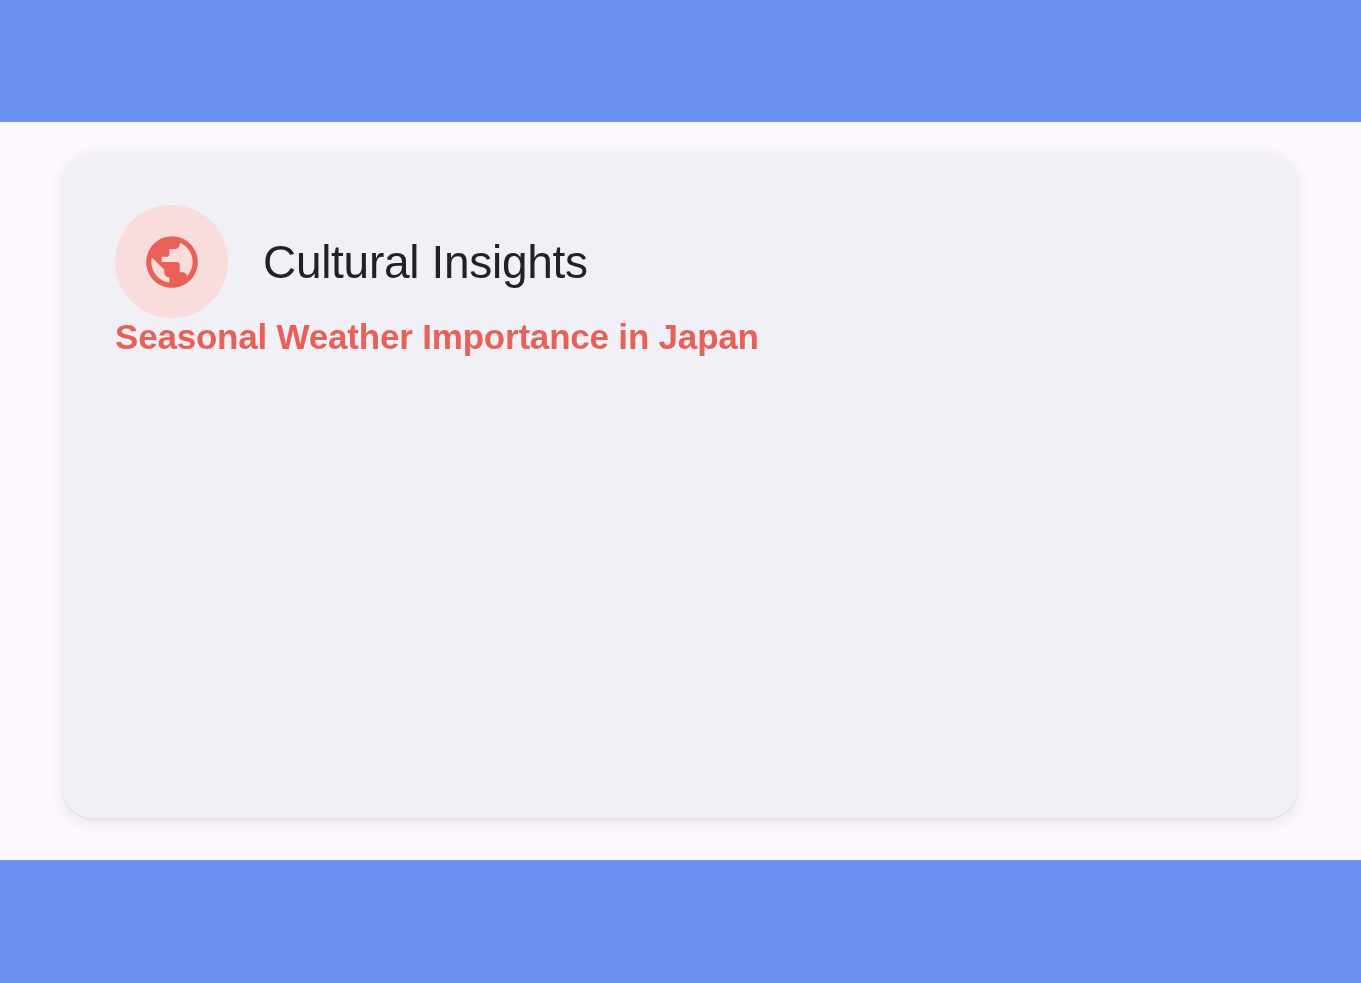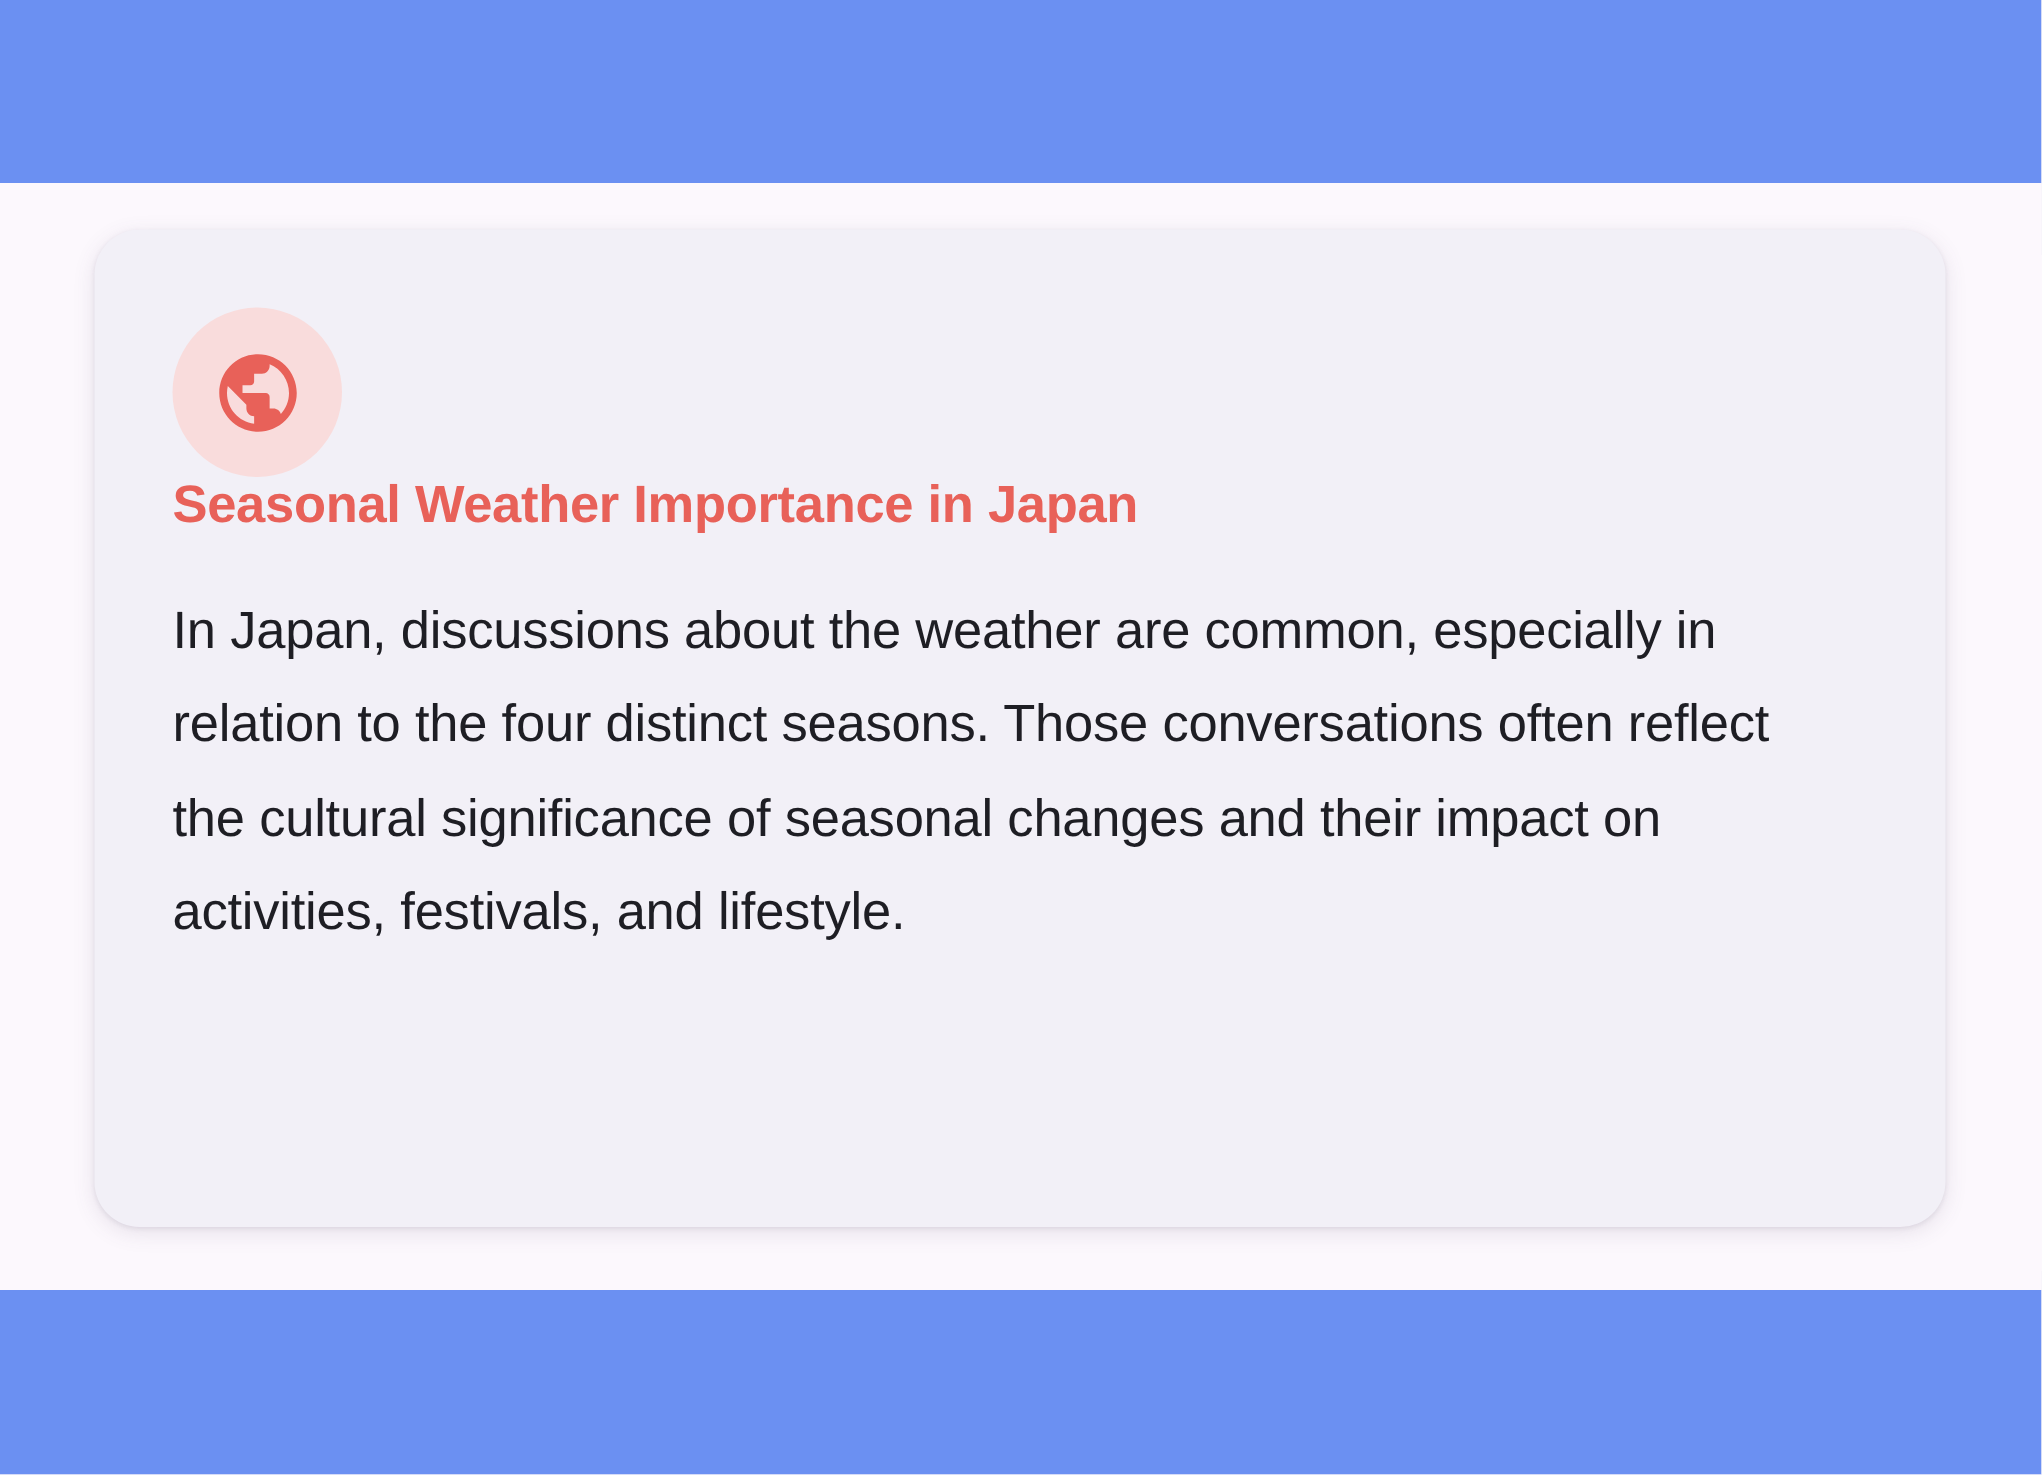--- a/index.html
+++ b/index.html
@@ -113,19 +113,19 @@
 <div class="card">
 
   <div class="card-header">
     <div class="icon-badge">
       <span>
         <svg width="62" height="62" viewBox="0 0 24 24" aria-hidden="true">
           <path fill="#e86159" d="M12 2C6.48 2 2 6.48 2 12s4.48 10 10 10 10-4.48 10-10S17.52 2 12 2zm-1 17.93c-3.95-.49-7-3.85-7-7.93 0-.62.08-1.21.21-1.79L9 15v1c0 1.1.9 2 2 2v1.93zm6.9-2.54c-.26-.81-1-1.39-1.9-1.39h-1v-3c0-.55-.45-1-1-1H8v-2h2c.55 0 1-.45 1-1V7h2c1.1 0 2-.9 2-2v-.41c2.93 1.19 5 4.06 5 7.41 0 2.08-.8 3.97-2.1 5.39z"></path>
         </svg>
       </span>
     </div>
+    <div class="card-title">Cultural Insights</div>
   </div>
 
   <div class="section-heading">Seasonal Weather Importance in Japan</div>
 
-  <div class="body-text">In Japan, discussions about the weather are common, especially in relation to the four distinct seasons. Those conversations often reflect the cultural significance of seasonal changes and their impact on activities, festivals, and lifestyle.</div>
 
 </div>
 
 </body></html>

